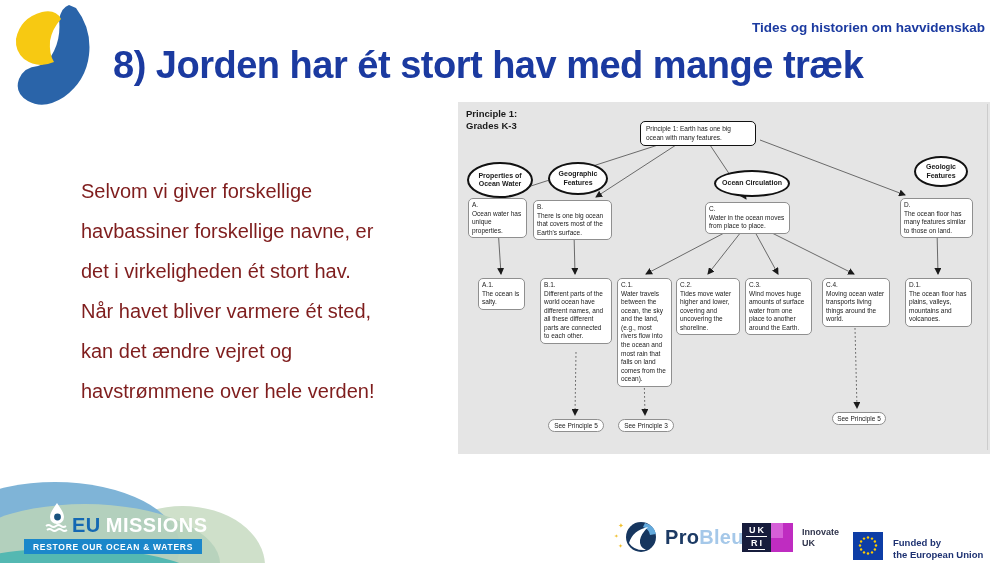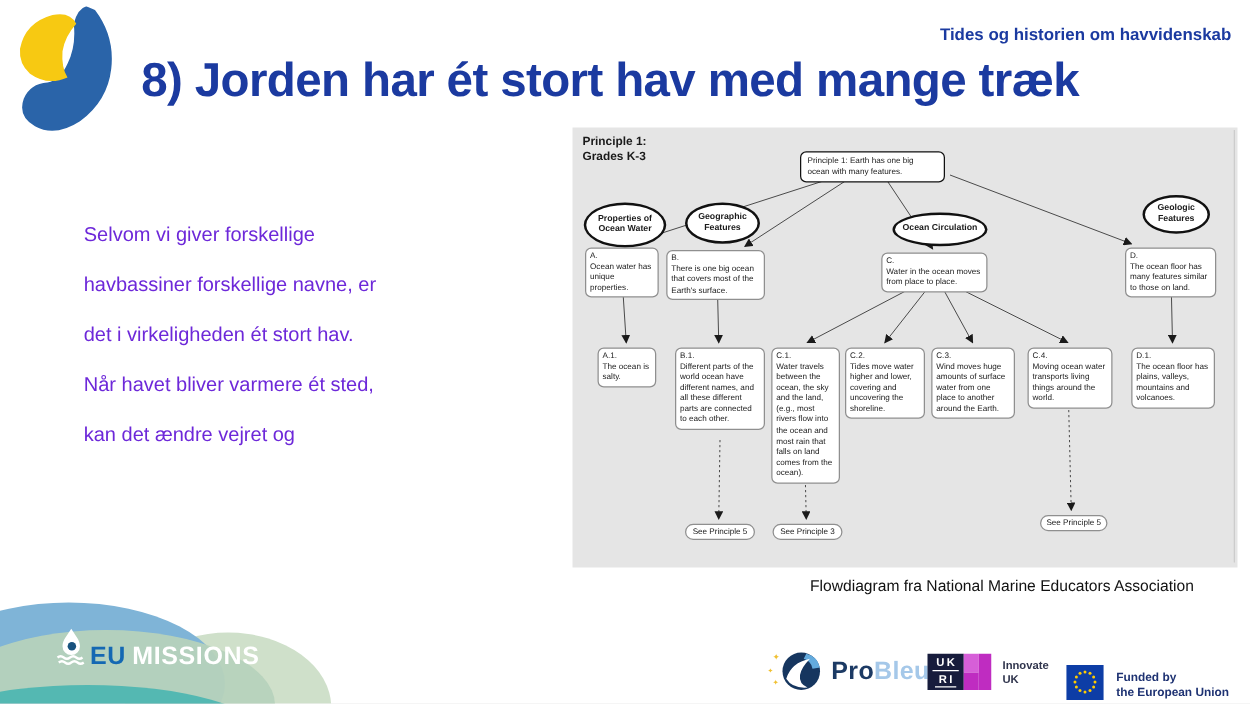--- a/index.html
+++ b/index.html
@@ -6,21 +6,21 @@
   html,body { background:#e8e8e8; }
   .slide {
     position:relative; width:1000px; height:563px; background:#ffffff;
     font-family:"Liberation Sans", sans-serif; overflow:hidden; margin:0 auto;
   }
   
   .brandmark { position:absolute; left:6px; top:5px; width:92px; height:102px; }
   .topic { position:absolute; top:20px; right:15px; font-size:13.5px; font-weight:bold; color:#1b3aa0; }
   .title { position:absolute; left:113px; top:44px; width:760px; font-size:38px; line-height:42px; font-weight:bold; color:#1b3aa0; letter-spacing:-0.5px; }
   
-  .bodytext { position:absolute; left:67px; top:180px; width:390px; font-size:16px; color:#6d28d9; }
+  .bodytext { position:absolute; left:81px; top:180px; width:390px; font-size:20px; color:#7f1d1d; }
   .bodytext div { height:40px; }
   
   .fc { position:absolute; left:458px; top:102px; width:532px; height:352px; background:#e5e5e5; color:#1a1a1a; }
   .fc svg.wires { position:absolute; left:0; top:0; z-index:1; }
   .fc-edge { position:absolute; left:529px; top:2px; width:1px; height:346px; background:#cccccc; }
   .fc-label { position:absolute; left:8px; top:6px; font-size:9.5px; font-weight:bold; line-height:1.25; z-index:2; }
   .fc-root { position:absolute; left:182px; top:19px; width:116px; border:1.6px solid #111; border-radius:5px; background:#fff; padding:3px 5px; font-size:6.5px; line-height:1.32; z-index:2; }
   .fc-oval { position:absolute; border:2px solid #111; border-radius:50%; background:#fff; display:flex; align-items:center; justify-content:center; text-align:center; font-size:7px; font-weight:bold; line-height:1.15; padding:0 5px; z-index:2; }
   .fc-box { position:absolute; border:1px solid #8f8f8f; border-radius:5px; background:#fff; padding:2px 3px; font-size:6.5px; line-height:1.32; z-index:2; }
   .fc-ref { position:absolute; border:1px solid #8f8f8f; border-radius:7px; background:#fff; padding:2px 2px; font-size:6.5px; text-align:center; z-index:2; }
@@ -63,20 +63,21 @@
 
   <div class="topic">Tides og historien om havvidenskab</div>
   <h1 class="title">8) Jorden har ét stort hav med mange træk</h1>
 
   <div class="bodytext">
     <div>Selvom vi giver forskellige</div>
     <div>havbassiner forskellige navne, er</div>
     <div>det i virkeligheden ét stort hav.</div>
     <div>Når havet bliver varmere ét sted,</div>
     <div>kan det ændre vejret og</div>
+    <div>havstrømmene over hele verden!</div>
   </div>
 
   <div class="fc">
     <svg class="wires" width="532" height="352" viewBox="0 0 532 352">
       <defs>
         <marker id="arr" markerUnits="userSpaceOnUse" markerWidth="7" markerHeight="7" refX="6" refY="3.5" orient="auto">
           <path d="M0,0 L7,3.5 L0,7 Z" fill="#1a1a1a"></path>
         </marker>
       </defs>
       <g stroke="#4a4a4a" stroke-width="0.8" fill="none">
@@ -154,38 +155,38 @@
     <div class="fc-box" style="left:447px;top:176px;width:67px;">
       <div>D.1.</div>
       <div>The ocean floor has plains, valleys, mountains and volcanoes.</div>
     </div>
 
     <div class="fc-ref" style="left:90px;top:317px;width:56px;">See Principle 5</div>
     <div class="fc-ref" style="left:160px;top:317px;width:56px;">See Principle 3</div>
     <div class="fc-ref" style="left:374px;top:310px;width:54px;">See Principle 5</div>
   </div>
 
-  <div class="caption">Flowdiagram fra National Marine Educators Association</div>
 
   <div class="eum">
     <div class="blob blob-pale"></div>
     <div class="blob blob-blue"></div>
     <div class="blob blob-sage"></div>
     <div class="blob blob-teal"></div>
     <svg class="eum-icon" width="26" height="32" viewBox="0 0 26 32">
       <path d="M13 1 C16 6 20 10 20 15 A7 7 0 1 1 6 15 C6 10 10 6 13 1 Z" fill="#ffffff"></path>
       <circle cx="13.5" cy="15" r="3.4" fill="#18527e"></circle>
       <g stroke="#ffffff" stroke-width="1.8" fill="none">
         <path d="M2 24 Q4.5 22 7 24 T12 24 T17 24 T22 24"></path>
         <path d="M3 28 Q5.5 26 8 28 T13 28 T18 28 T23 28"></path>
       </g>
     </svg>
     <div class="eum-brand">
       <span class="eu">EU</span><span class="missions">MISSIONS</span>
     </div>
+    <div class="eum-banner">RESTORE OUR OCEAN &amp; WATERS</div>
   </div>
 
   <div class="probleu">
     <svg width="46" height="40" viewBox="0 0 46 40">
       <circle cx="27" cy="20" r="15" fill="#16365f"></circle>
       <path d="M31 6 A15 15 0 0 1 42 17 L36 18 A10 10 0 0 0 29 10 Z" fill="#63aadd"></path>
       <path d="M15 26 Q19 13 34 10 Q27 17 26 23 Q25 30 32 33 Q20 34 15 26 Z" fill="#ffffff"></path>
       <g fill="#f0c030" font-family="'DejaVu Sans', sans-serif">
         <text x="4" y="11" font-size="7">✦</text>
         <text x="0" y="21" font-size="5.5">✦</text>

